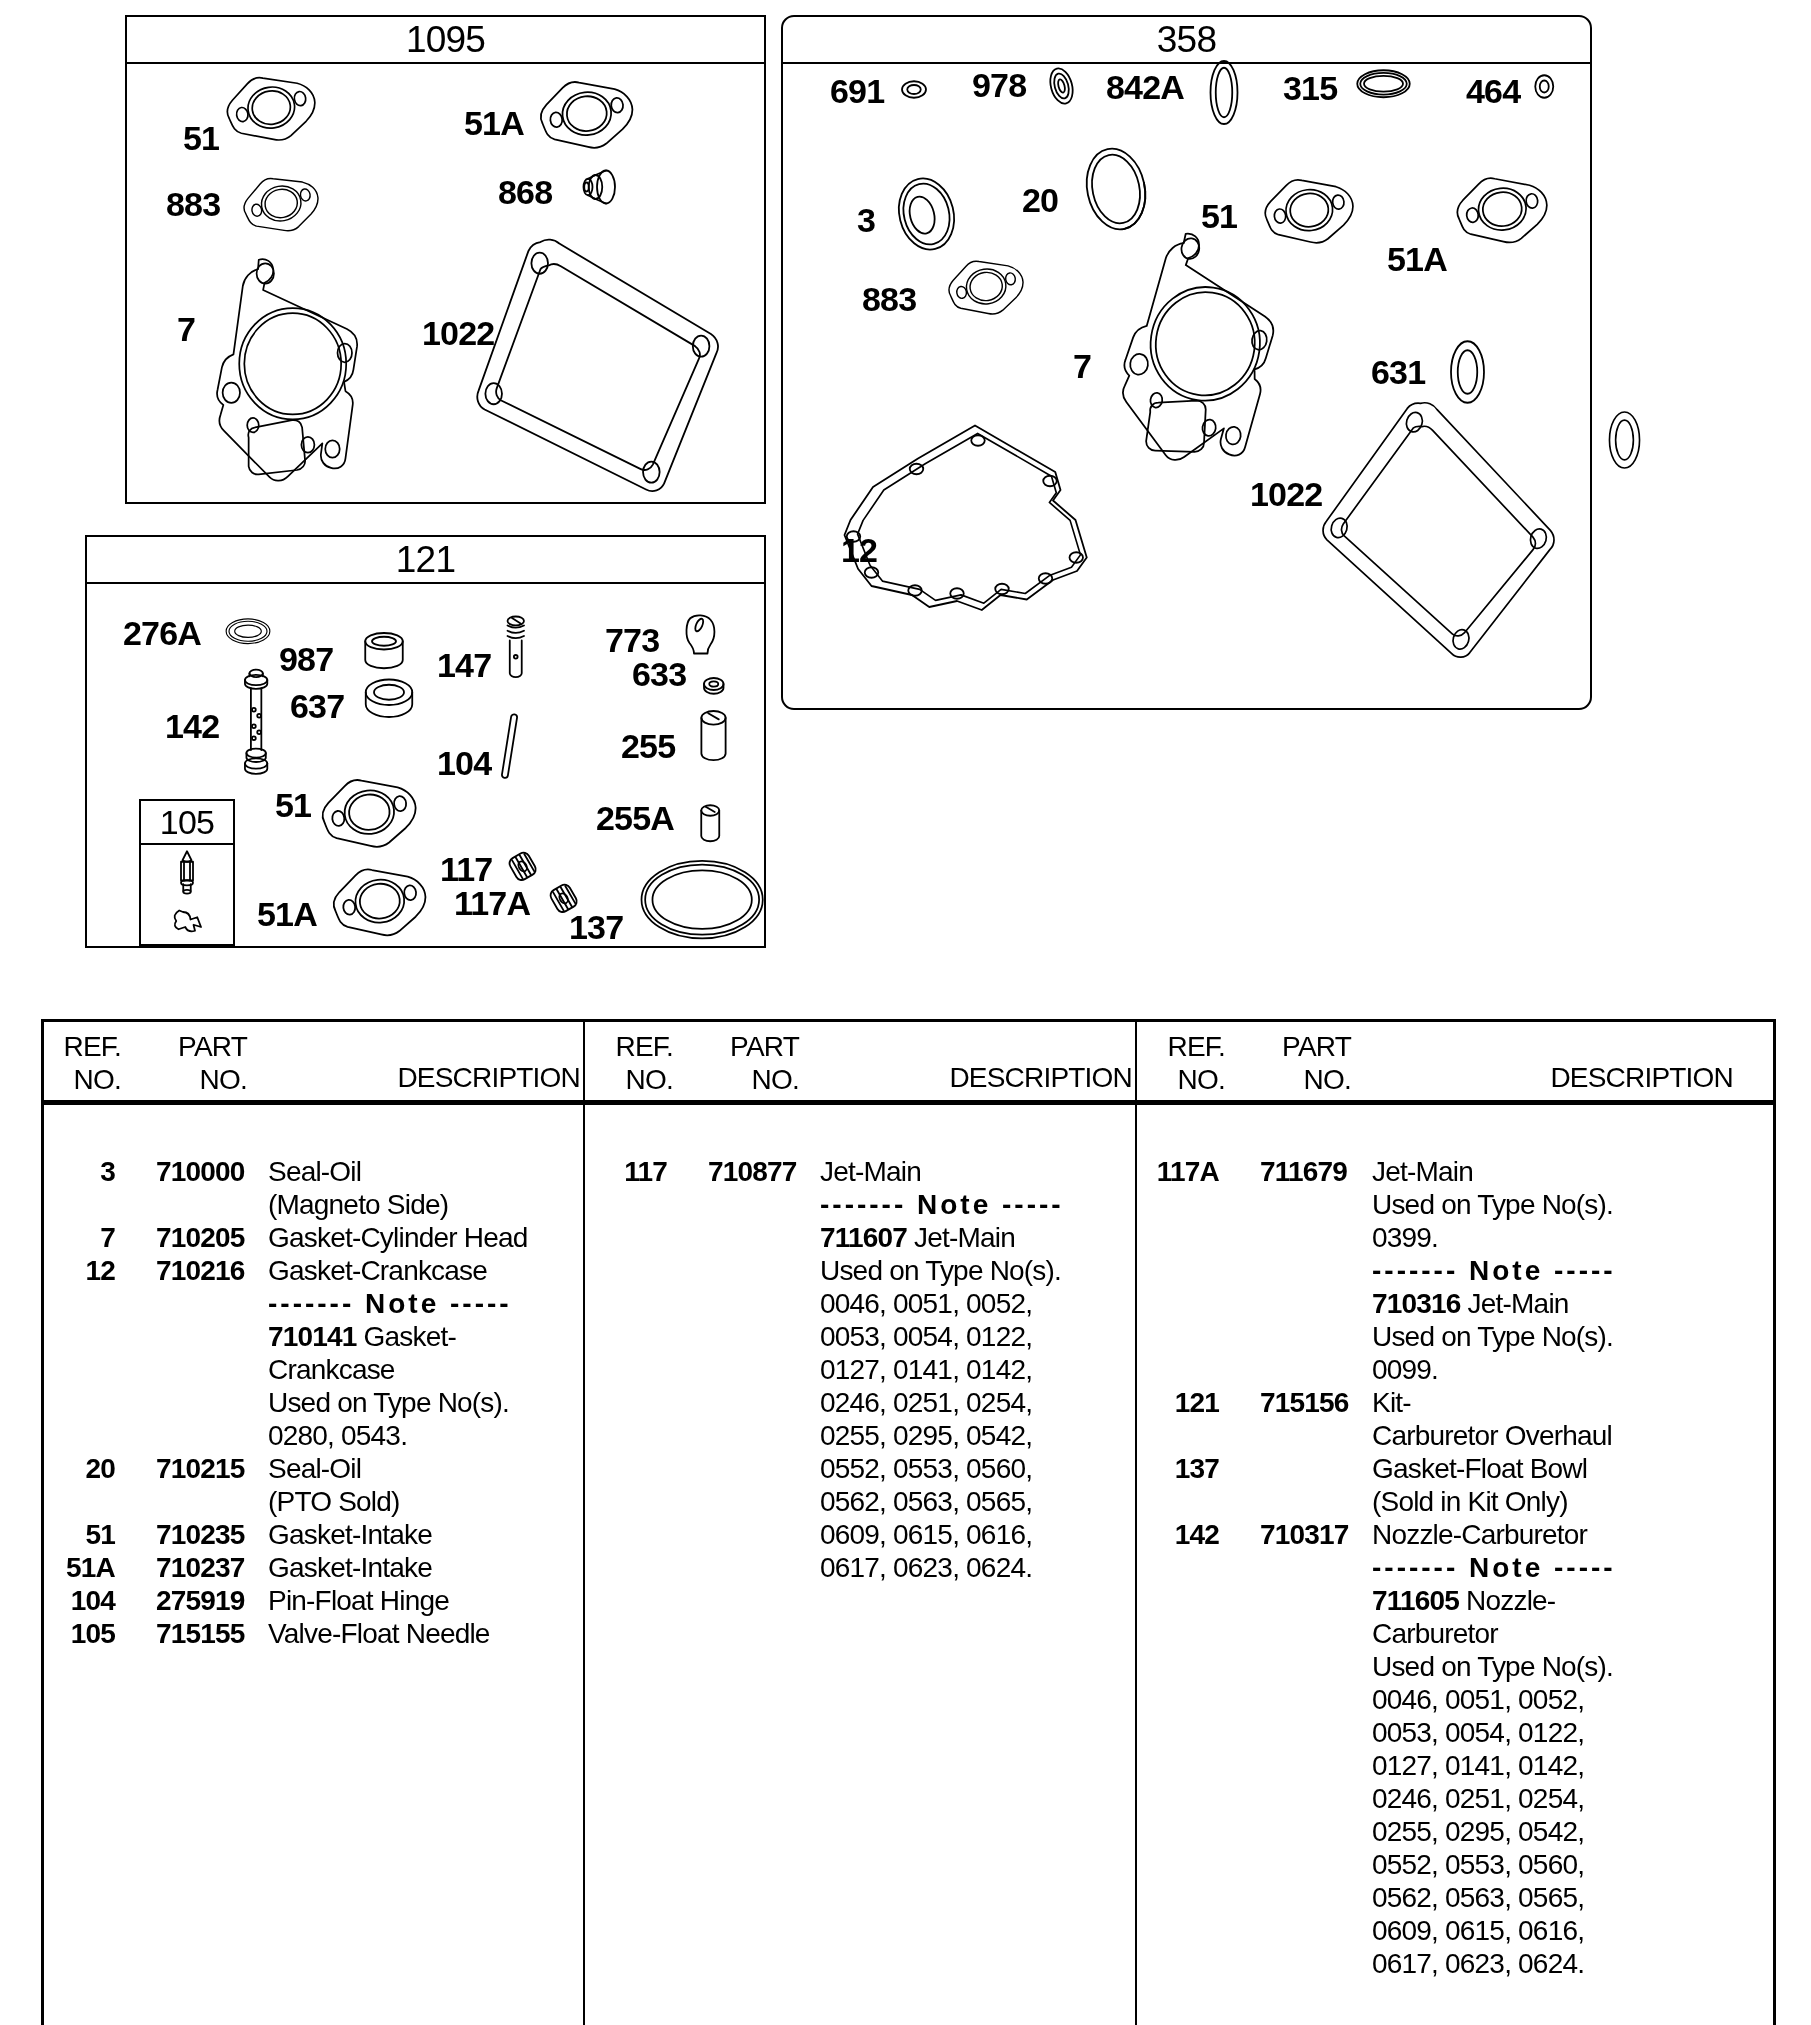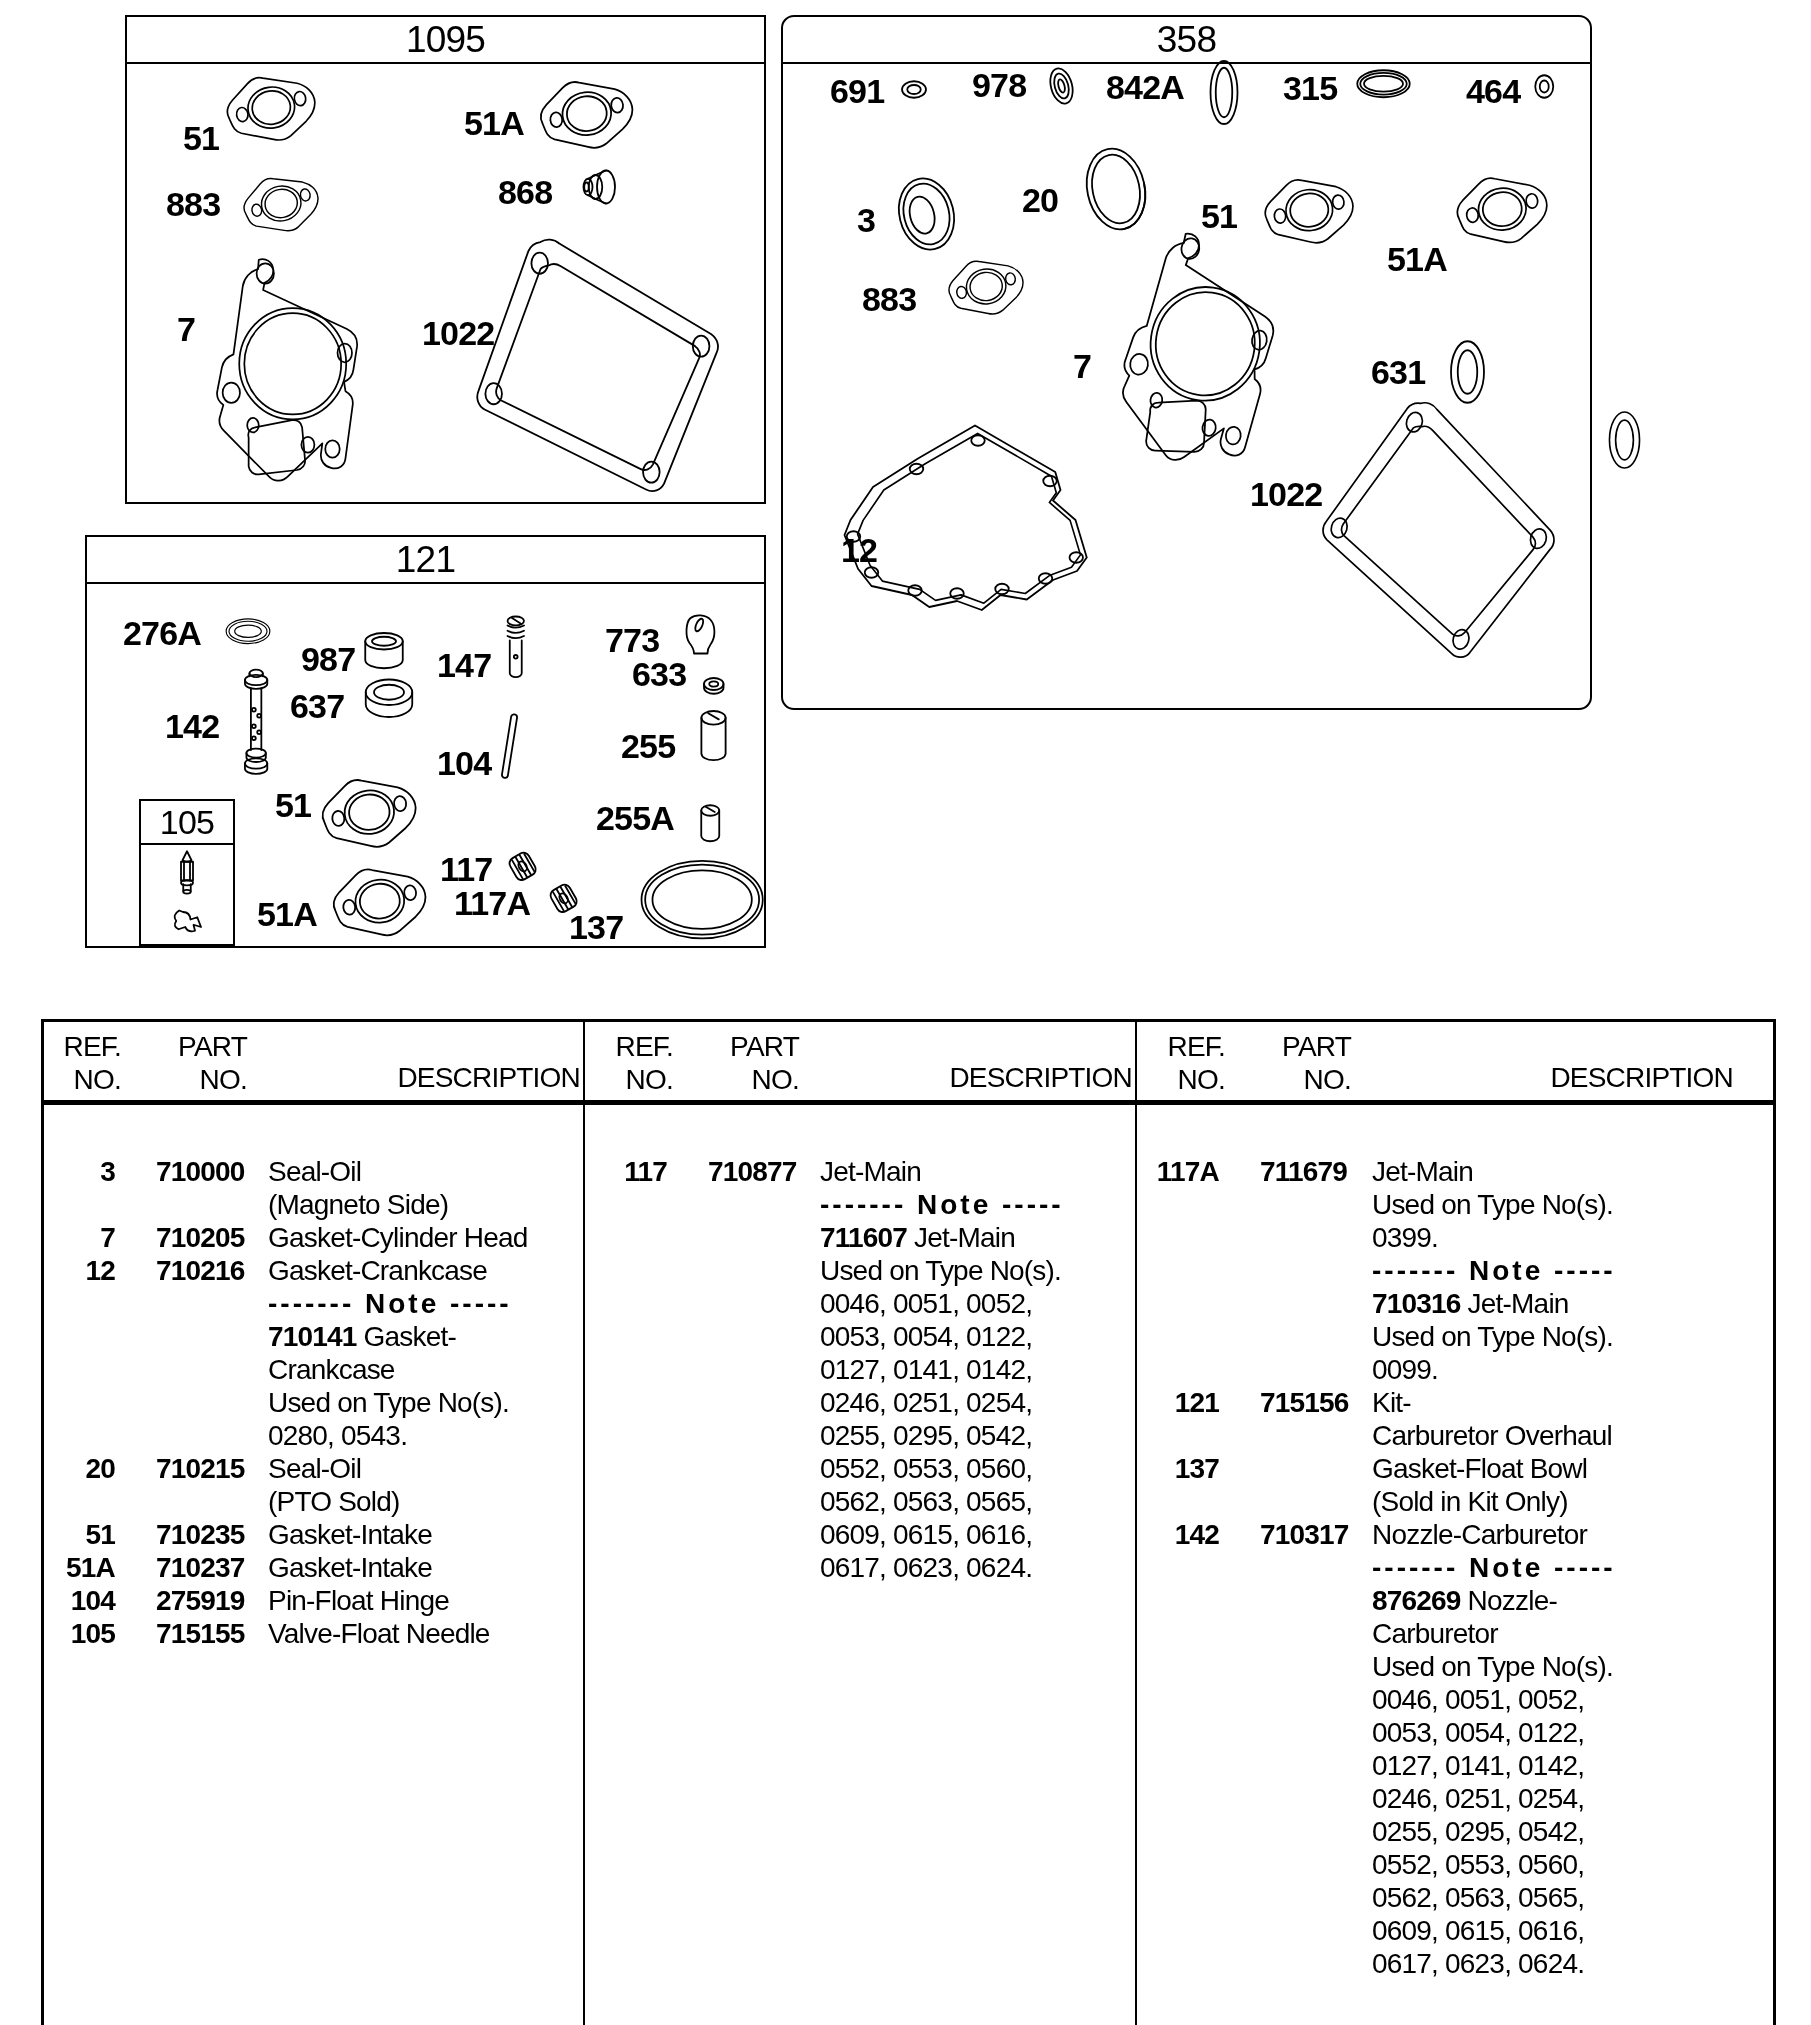--- a/index.html
+++ b/index.html
@@ -293,21 +293,21 @@
   </div>
 
   <div class="box" style="left:85px;top:535px;width:677px;height:409px;">
     <div class="box-title">
       <span>121</span>
     </div>
     <span class="plabel" style="left:36px;top:79px;">276A</span>
     <svg class="sk" style="left:137px;top:80px;" width="48" height="28.5" viewBox="0 0 64 38">
         <use href="#s-washer"></use>
       </svg>
-    <span class="plabel" style="left:214px;top:105px;">987</span>
+    <span class="plabel" style="left:192px;top:105px;">987</span>
     <svg class="sk" style="left:273px;top:93px;" width="48" height="42" viewBox="0 0 64 56">
         <use href="#s-cup987"></use>
       </svg>
     <span class="plabel" style="left:350px;top:111px;">147</span>
     <svg class="sk" style="left:413px;top:78px;" width="30" height="71" viewBox="0 0 40 95">
         <use href="#s-needle147"></use>
       </svg>
     <span class="plabel" style="left:518px;top:86px;">773</span>
     <svg class="sk" style="left:592px;top:75px;" width="39" height="44" viewBox="0 0 52 58">
         <use href="#s-cap773"></use>
@@ -568,21 +568,21 @@
             <div class="tline">Gasket-Float Bowl</div>
             <div class="tline">(Sold in Kit Only)</div>
           </div>
         </div>
         <div class="trow">
           <div class="tref">142</div>
           <div class="tpart">710317</div>
           <div class="tdesc">
             <div class="tline">Nozzle-Carburetor</div>
             <div class="tline note">------- Note -----</div>
-            <div class="tline"><b>876269</b> Nozzle-</div>
+            <div class="tline"><b>711605</b> Nozzle-</div>
             <div class="tline">Carburetor</div>
             <div class="tline">Used on Type No(s).</div>
             <div class="tline">0046, 0051, 0052,</div>
             <div class="tline">0053, 0054, 0122,</div>
             <div class="tline">0127, 0141, 0142,</div>
             <div class="tline">0246, 0251, 0254,</div>
             <div class="tline">0255, 0295, 0542,</div>
             <div class="tline">0552, 0553, 0560,</div>
             <div class="tline">0562, 0563, 0565,</div>
             <div class="tline">0609, 0615, 0616,</div>

